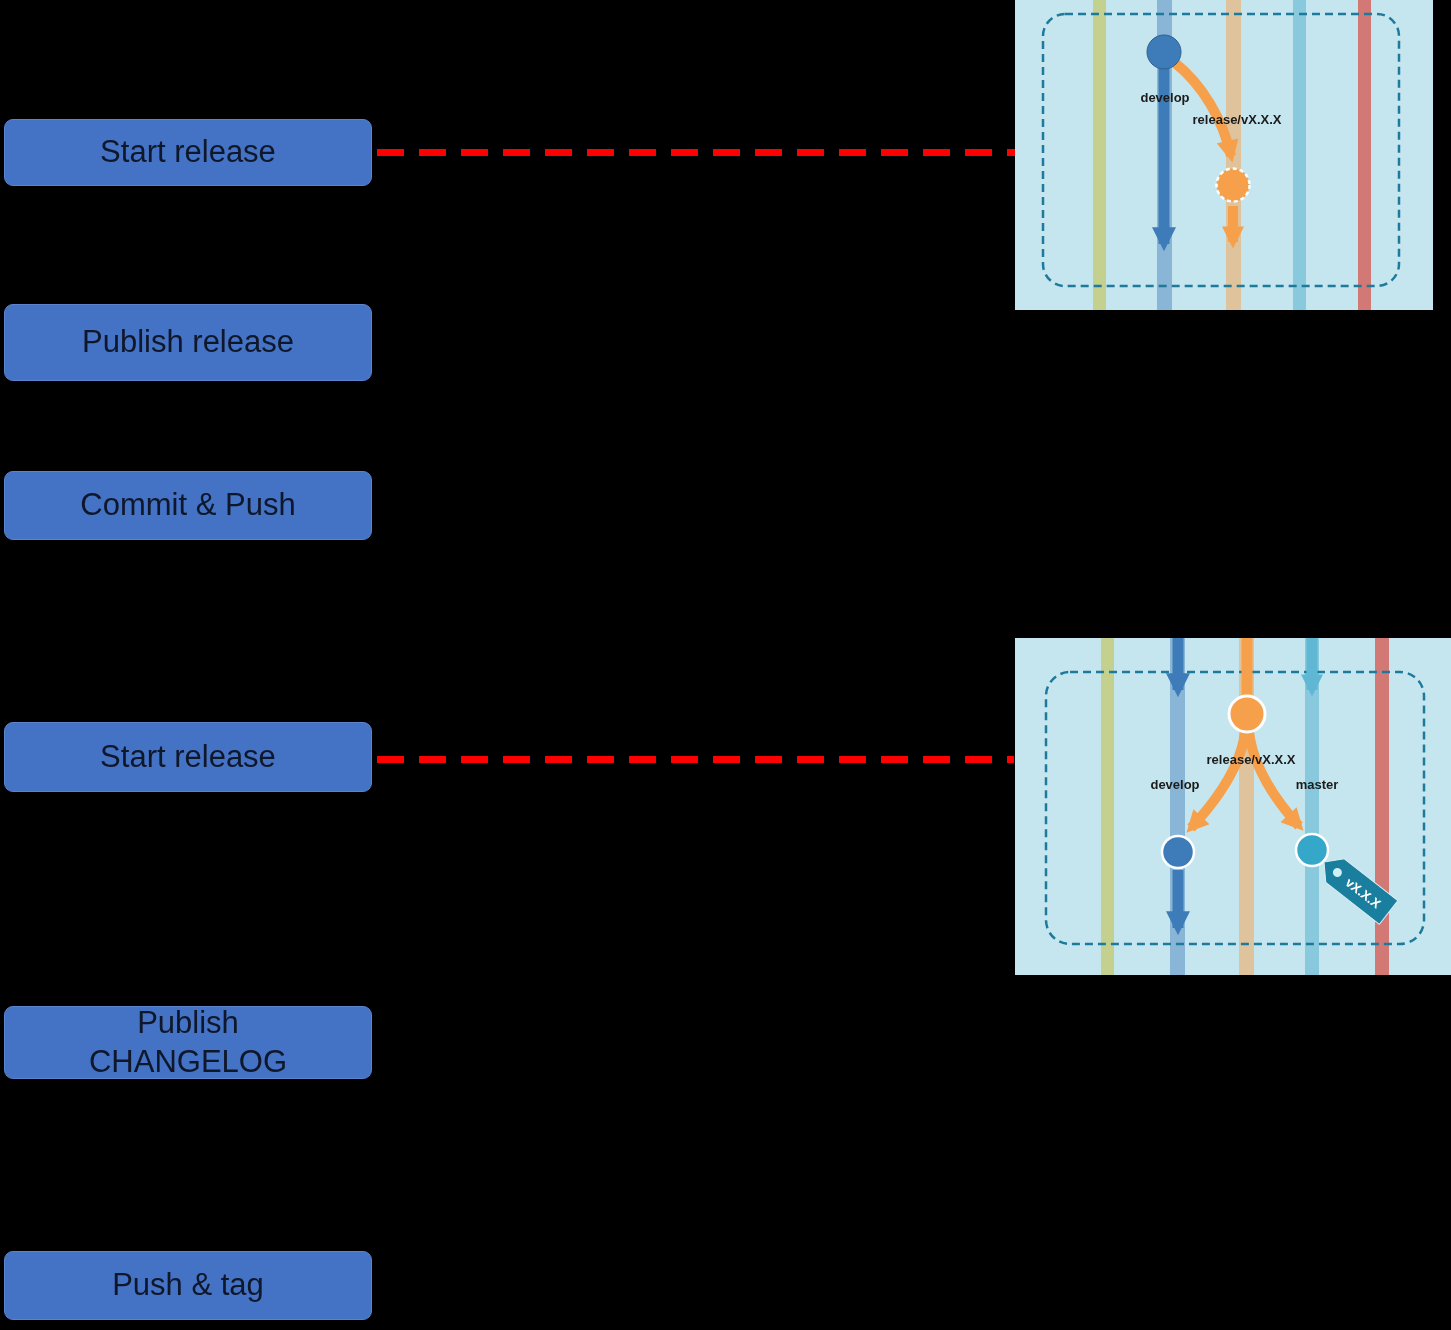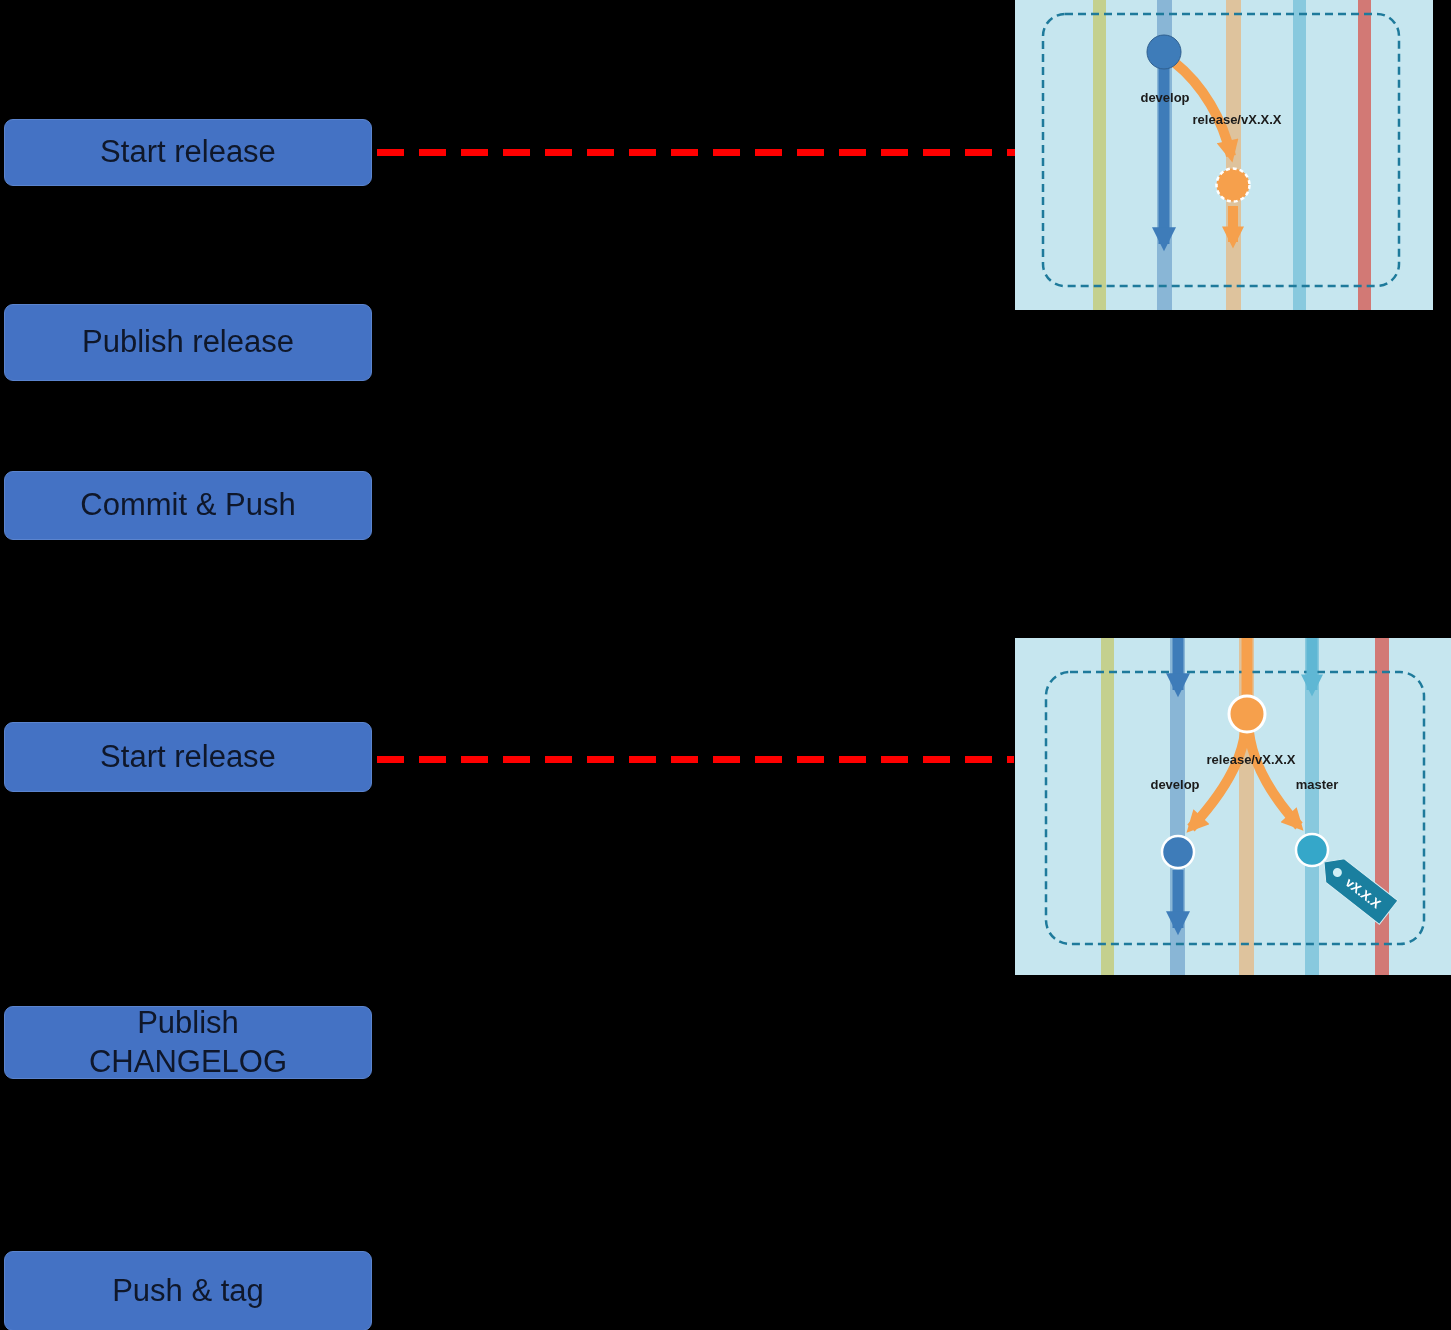--- a/index.html
+++ b/index.html
@@ -40,21 +40,21 @@
 </style>
 </head>
 <body>
 
 <div class="btn" style="top:119px;height:67px">Start release</div>
 <div class="btn" style="top:304px;height:77px">Publish release</div>
 <div class="btn" style="top:471px;height:69px">Commit &amp; Push</div>
 <div class="btn" style="top:722px;height:70px">Start release</div>
 <div class="btn" style="top:1006px;height:73px">Publish
 CHANGELOG</div>
-<div class="btn" style="top:1251px;height:80px">Push &amp; tag</div>
+<div class="btn" style="top:1251px;height:69px">Push &amp; tag</div>
 
 <div class="connector" style="left:377px;top:149px;width:638px"></div>
 <div class="connector" style="left:377px;top:756px;width:637px"></div>
 
 <div class="diagram" style="left:1015px;top:0;width:418px;height:310px">
 <svg width="418" height="310" viewBox="0 0 418 310">
   <defs>
     <marker id="m1-blue" viewBox="0 0 10 10" refX="7" refY="5" markerWidth="26" markerHeight="24" markerUnits="userSpaceOnUse" orient="auto">
       <path d="M0,0 L10,5 L0,10 Z" fill="#3E7CB9"></path>
     </marker>

